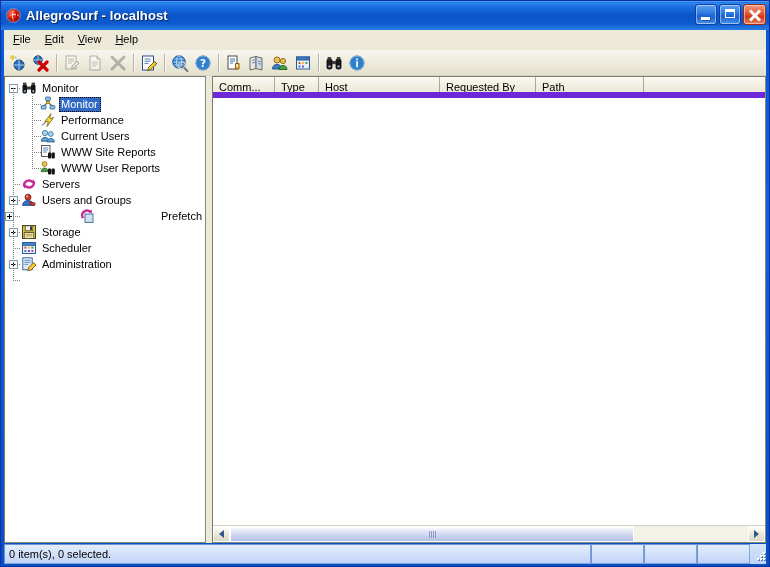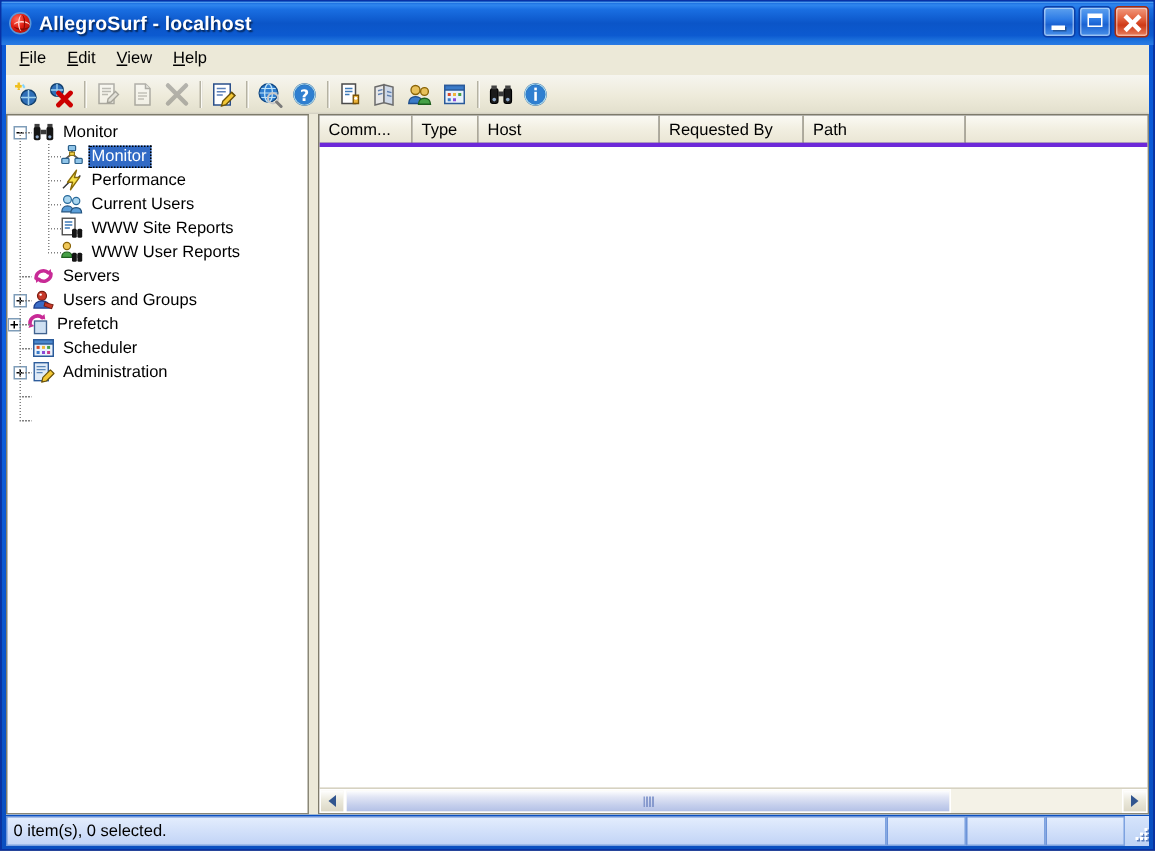--- a/index.html
+++ b/index.html
@@ -302,24 +302,25 @@
     position: absolute;
     background-image: repeating-linear-gradient(to right, #808080 0 1px, transparent 1px 2px);
     height: 1px;
   }
 
   
   #lvheader {
     height: 21px;
     flex: 0 0 21px;
     display: flex;
-    background: #737373;
-    border-bottom: 3px solid #6d28d9;
-    box-sizing: border-box;
-    overflow: hidden;
+    background: #0ea5e9;
+    border-bottom: 6px solid #6d28d9;
+    box-sizing: border-box;
+    overflow: hidden;
+    text-decoration: underline;
   }
   .hcell {
     background: linear-gradient(to bottom, #fbfaf4 0%, #f1eee0 48%, #e8e4d2 100%);
     border-right: 1px solid #aca899;
     box-sizing: border-box;
     display: flex;
     align-items: center;
     padding-left: 6px;
     font-size: 11px;
     color: #000;
@@ -676,29 +677,40 @@
             <div class="tnode" style="padding-left: 4px;">
               <span class="tog plus"></span>
               <span class="ticon"><svg width="16" height="16" viewBox="0 0 16 16">
                   <circle cx="7" cy="5.2" r="3" fill="#c83a2a" stroke="#7a1c10" stroke-width="0.8"></circle>
                   <circle cx="6.1" cy="4.4" r="0.8" fill="#fff"></circle>
                   <path d="M1.6 13.4c0-3 2.4-4.8 5.4-4.8s5.4 1.8 5.4 4.8z" fill="#3b6ec8" stroke="#1d3c8a" stroke-width="0.8"></path>
                   <path d="M9 9.6l5.4 1.6-1 2.6-5-1.8z" fill="#c83a2a" stroke="#7a1c10" stroke-width="0.7"></path>
                 </svg></span>
               <span class="tlabel">Users and Groups</span>
             </div>
-            <div class="tnode" style="padding-left: 0;">
+            <div class="tnode" style="padding-left: 0; justify-content: space-between;">
               <span class="tog plus"></span>
               <span class="ticon"><svg width="16" height="16" viewBox="0 0 16 16">
                   <rect x="6" y="6" width="8" height="8.4" fill="#cfe0f2" stroke="#41638f" stroke-width="0.9"></rect>
                   <path d="M3 7.6a5 5 0 0 1 8.2-3.8" stroke="#c82a96" stroke-width="2.4" fill="none" stroke-linecap="round"></path>
                   <path d="M12.6 1.4l.6 3.6-3.4-.9z" fill="#c82a96"></path>
                   <path d="M2 10.6l1.2-3.4 2.6 2.2z" fill="#c82a96"></path>
                 </svg></span>
               <span class="tlabel">Prefetch</span>
+            </div>
+            <div class="tnode" style="padding-left: 4px;">
+              <span class="tog plus"></span>
+              <span class="ticon"><svg width="16" height="16" viewBox="0 0 16 16">
+                  <rect x="1.5" y="1.5" width="13" height="13" fill="#d8c84a" stroke="#4a4212" stroke-width="1"></rect>
+                  <rect x="4.2" y="1.8" width="7.6" height="5" fill="#f2f2f2" stroke="#4a4212" stroke-width="0.8"></rect>
+                  <rect x="9" y="2.4" width="2" height="3.6" fill="#3a3a3a"></rect>
+                  <rect x="3.2" y="8.6" width="9.6" height="5.8" fill="#f4ecb8" stroke="#4a4212" stroke-width="0.8"></rect>
+                  <path d="M4.6 10.4h6.8M4.6 12h6.8" stroke="#9a8a30" stroke-width="0.8"></path>
+                </svg></span>
+              <span class="tlabel">Storage</span>
             </div>
             <div class="tnode" style="padding-left: 4px;">
               <span class="togspace"></span>
               <span class="ticon"><svg width="16" height="16" viewBox="0 0 16 16">
                   <rect x="1.5" y="2.5" width="13" height="11" fill="#eaf2fb" stroke="#2a5a9a" stroke-width="1"></rect>
                   <rect x="1.5" y="2.5" width="13" height="2.8" fill="#4a86cc" stroke="#2a5a9a" stroke-width="1"></rect>
                   <rect x="3.4" y="6.6" width="2" height="2" fill="#d84a2a"></rect>
                   <rect x="7" y="6.6" width="2" height="2" fill="#f0b63a"></rect>
                   <rect x="10.4" y="6.6" width="2" height="2" fill="#46a046"></rect>
                   <rect x="3.4" y="10" width="2" height="2" fill="#3b7bc8"></rect>

